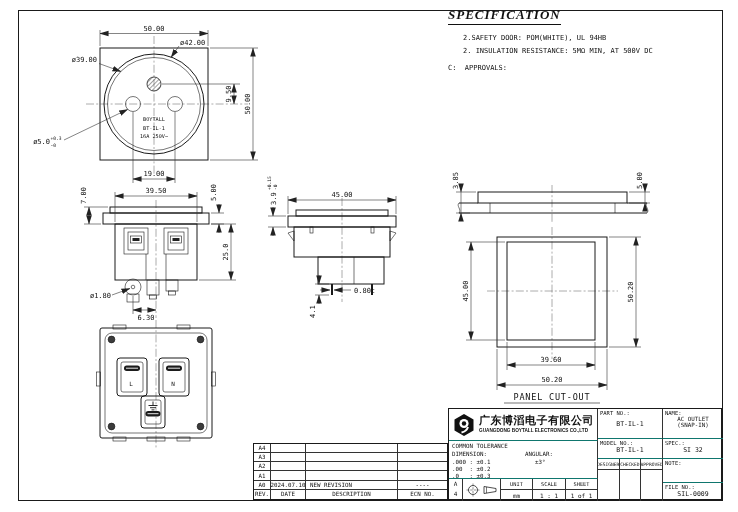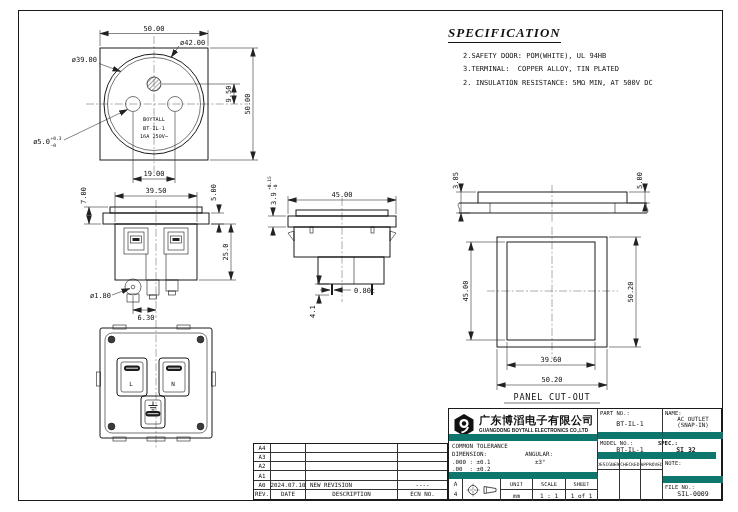--- a/index.html
+++ b/index.html
@@ -14,37 +14,37 @@
   .d{stroke:#333;stroke-width:.6;fill:none;}
   .dm{stroke:#333;stroke-width:.6;fill:none;marker-start:url(#arw);marker-end:url(#arw);}
   .de{stroke:#333;stroke-width:.6;fill:none;marker-end:url(#arw);}
   .cl{stroke:#666;stroke-width:.55;fill:none;stroke-dasharray:8 2.2 2 2.2;}
   text.t{font:7px "DejaVu Sans Mono",monospace;fill:#111;}
   text.ts{font:4.6px "DejaVu Sans Mono",monospace;fill:#111;}
   text.tb{font:5.2px "DejaVu Sans Mono",monospace;fill:#111;}
   text.tl{font:6px "DejaVu Sans Mono",monospace;fill:#111;}
   .mid{text-anchor:middle;} .end{text-anchor:end;}
   
-  .spec{left:448px;top:22px;width:280px;}
+  .spec{left:448px;top:4px;width:280px;}
   .spec-title{font:italic bold 13px "Liberation Serif",serif;letter-spacing:1px;
       border-bottom:1.3px solid #111;display:inline-block;padding-bottom:1px;margin-bottom:3px;}
   .spec-h{font:7px "DejaVu Sans Mono",monospace;margin-top:9px;white-space:pre;}
   .spec-i{font:7px "DejaVu Sans Mono",monospace;margin:5.5px 0 0 15px;white-space:pre;}
   
   .rt{left:253px;top:443px;width:195px;height:57px;border:1px solid #1a1a1a;box-sizing:border-box;
       display:grid;grid-template-columns:17px 35px 92px 1fr;grid-auto-rows:9.16px;font-size:5.8px;}
   .rc{border-right:1px solid #333;border-bottom:1px solid #333;display:flex;align-items:center;
       justify-content:center;overflow:hidden;white-space:nowrap;}
   .rc.lastc{border-right:none;} .rc.lastr{border-bottom:none;}
   .rc.left{justify-content:flex-start;padding-left:4px;}
   
   .tb{left:448px;top:408px;width:274px;height:92px;border:1px solid #1a1a1a;box-sizing:border-box;}
   .cell{position:absolute;box-sizing:border-box;overflow:hidden;}
   .lbl{font-size:5.5px;} .val{font-size:6.5px;text-align:center;}
-  .br{border-right:1px solid #333;} .bb{border-bottom:7px solid #0f766e;}
+  .br{border-right:1px solid #333;} .bb{border-bottom:1px solid #0f766e;}
   .tol-line{position:absolute;font-size:5.8px;white-space:pre;}
   .hdrcell{height:10px;border-bottom:1px solid #333;font-size:5.3px;display:flex;
       align-items:center;justify-content:center;}
   .valcell{height:11px;font-size:6px;display:flex;align-items:center;justify-content:center;}
   .cname{font:bold 11px "Liberation Serif",serif;letter-spacing:.5px;white-space:nowrap;}
   .cen{font:bold 4.7px "Liberation Sans",sans-serif;white-space:nowrap;}
 </style>
 </head>
 <body>
 
@@ -269,22 +269,22 @@
       <line x1="148.5" y1="405.5" x2="157.5" y2="405.5"></line>
       <line x1="150" y1="407.7" x2="156" y2="407.7"></line>
       <line x1="151.5" y1="409.9" x2="154.5" y2="409.9"></line>
     </g>
   </g>
 </svg>
 
 <div class="abs spec">
   <div class="spec-title">SPECIFICATION</div>
   <div class="spec-i">2.SAFETY DOOR: POM(WHITE), UL 94HB</div>
-  <div class="spec-i">3.TERMINAL:  COPPER ALLOY, TIN PLATED</div>
   <div class="spec-i">2. INSULATION RESISTANCE: 5MΩ MIN, AT 500V DC</div>
+  <div class="spec-h">C:  APPROVALS:</div>
 </div>
 
 <div class="abs rt">
   <div class="rc">A4</div>
   <div class="rc"></div>
   <div class="rc"></div>
   <div class="rc lastc"></div>
   <div class="rc">A3</div>
   <div class="rc"></div>
   <div class="rc"></div>
@@ -362,21 +362,21 @@
   </div>
   <div class="cell bb" style="left:214px;top:0;width:60px;height:30px;">
     <div class="lbl" style="padding:1px 0 0 2px;">NAME:</div>
     <div class="val" style="font-size:5.8px;">AC OUTLET</div>
     <div class="val" style="font-size:5.8px;">(SNAP-IN)</div>
   </div>
   <div class="cell br bb" style="left:149px;top:30px;width:65px;height:20px;">
     <div class="lbl" style="padding:1px 0 0 2px;">MODEL NO.:</div>
     <div class="val">BT-IL-1</div>
   </div>
-  <div class="cell bb" style="left:207px;top:30px;width:60px;height:20px;font-weight:bold;">
+  <div class="cell bb" style="left:214px;top:30px;width:60px;height:20px;">
     <div class="lbl" style="padding:1px 0 0 2px;">SPEC.:</div>
     <div class="val">SI 32</div>
   </div>
   <div class="cell br" style="left:149px;top:50px;width:21.6px;height:42px;">
     <div class="hdrcell" style="font-size:4.6px;">DESIGNER</div>
   </div>
   <div class="cell br" style="left:170.6px;top:50px;width:21.7px;height:42px;">
     <div class="hdrcell" style="font-size:4.6px;">CHECKED</div>
   </div>
   <div class="cell br" style="left:192.3px;top:50px;width:21.7px;height:42px;">

